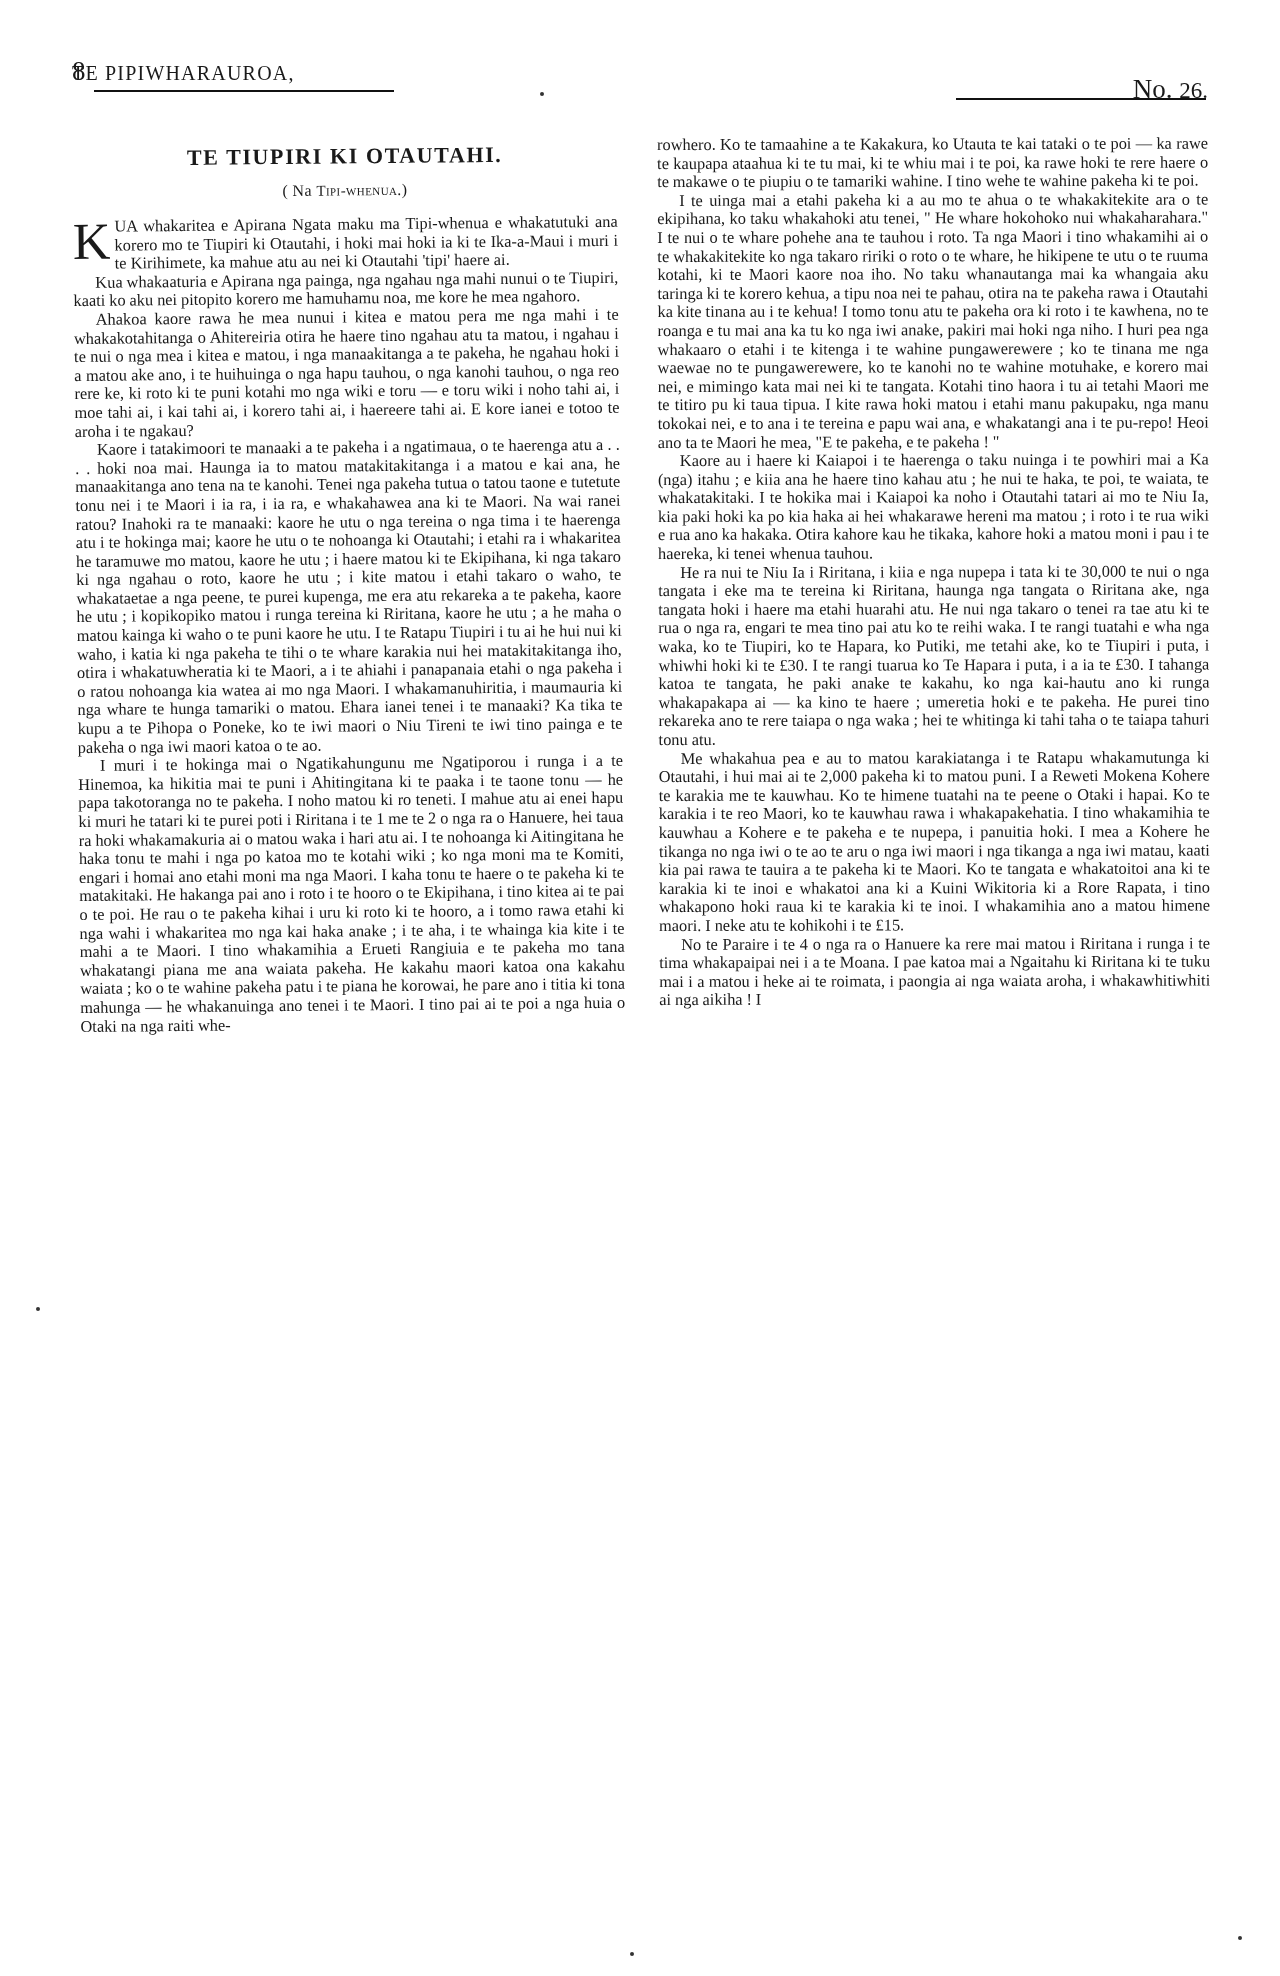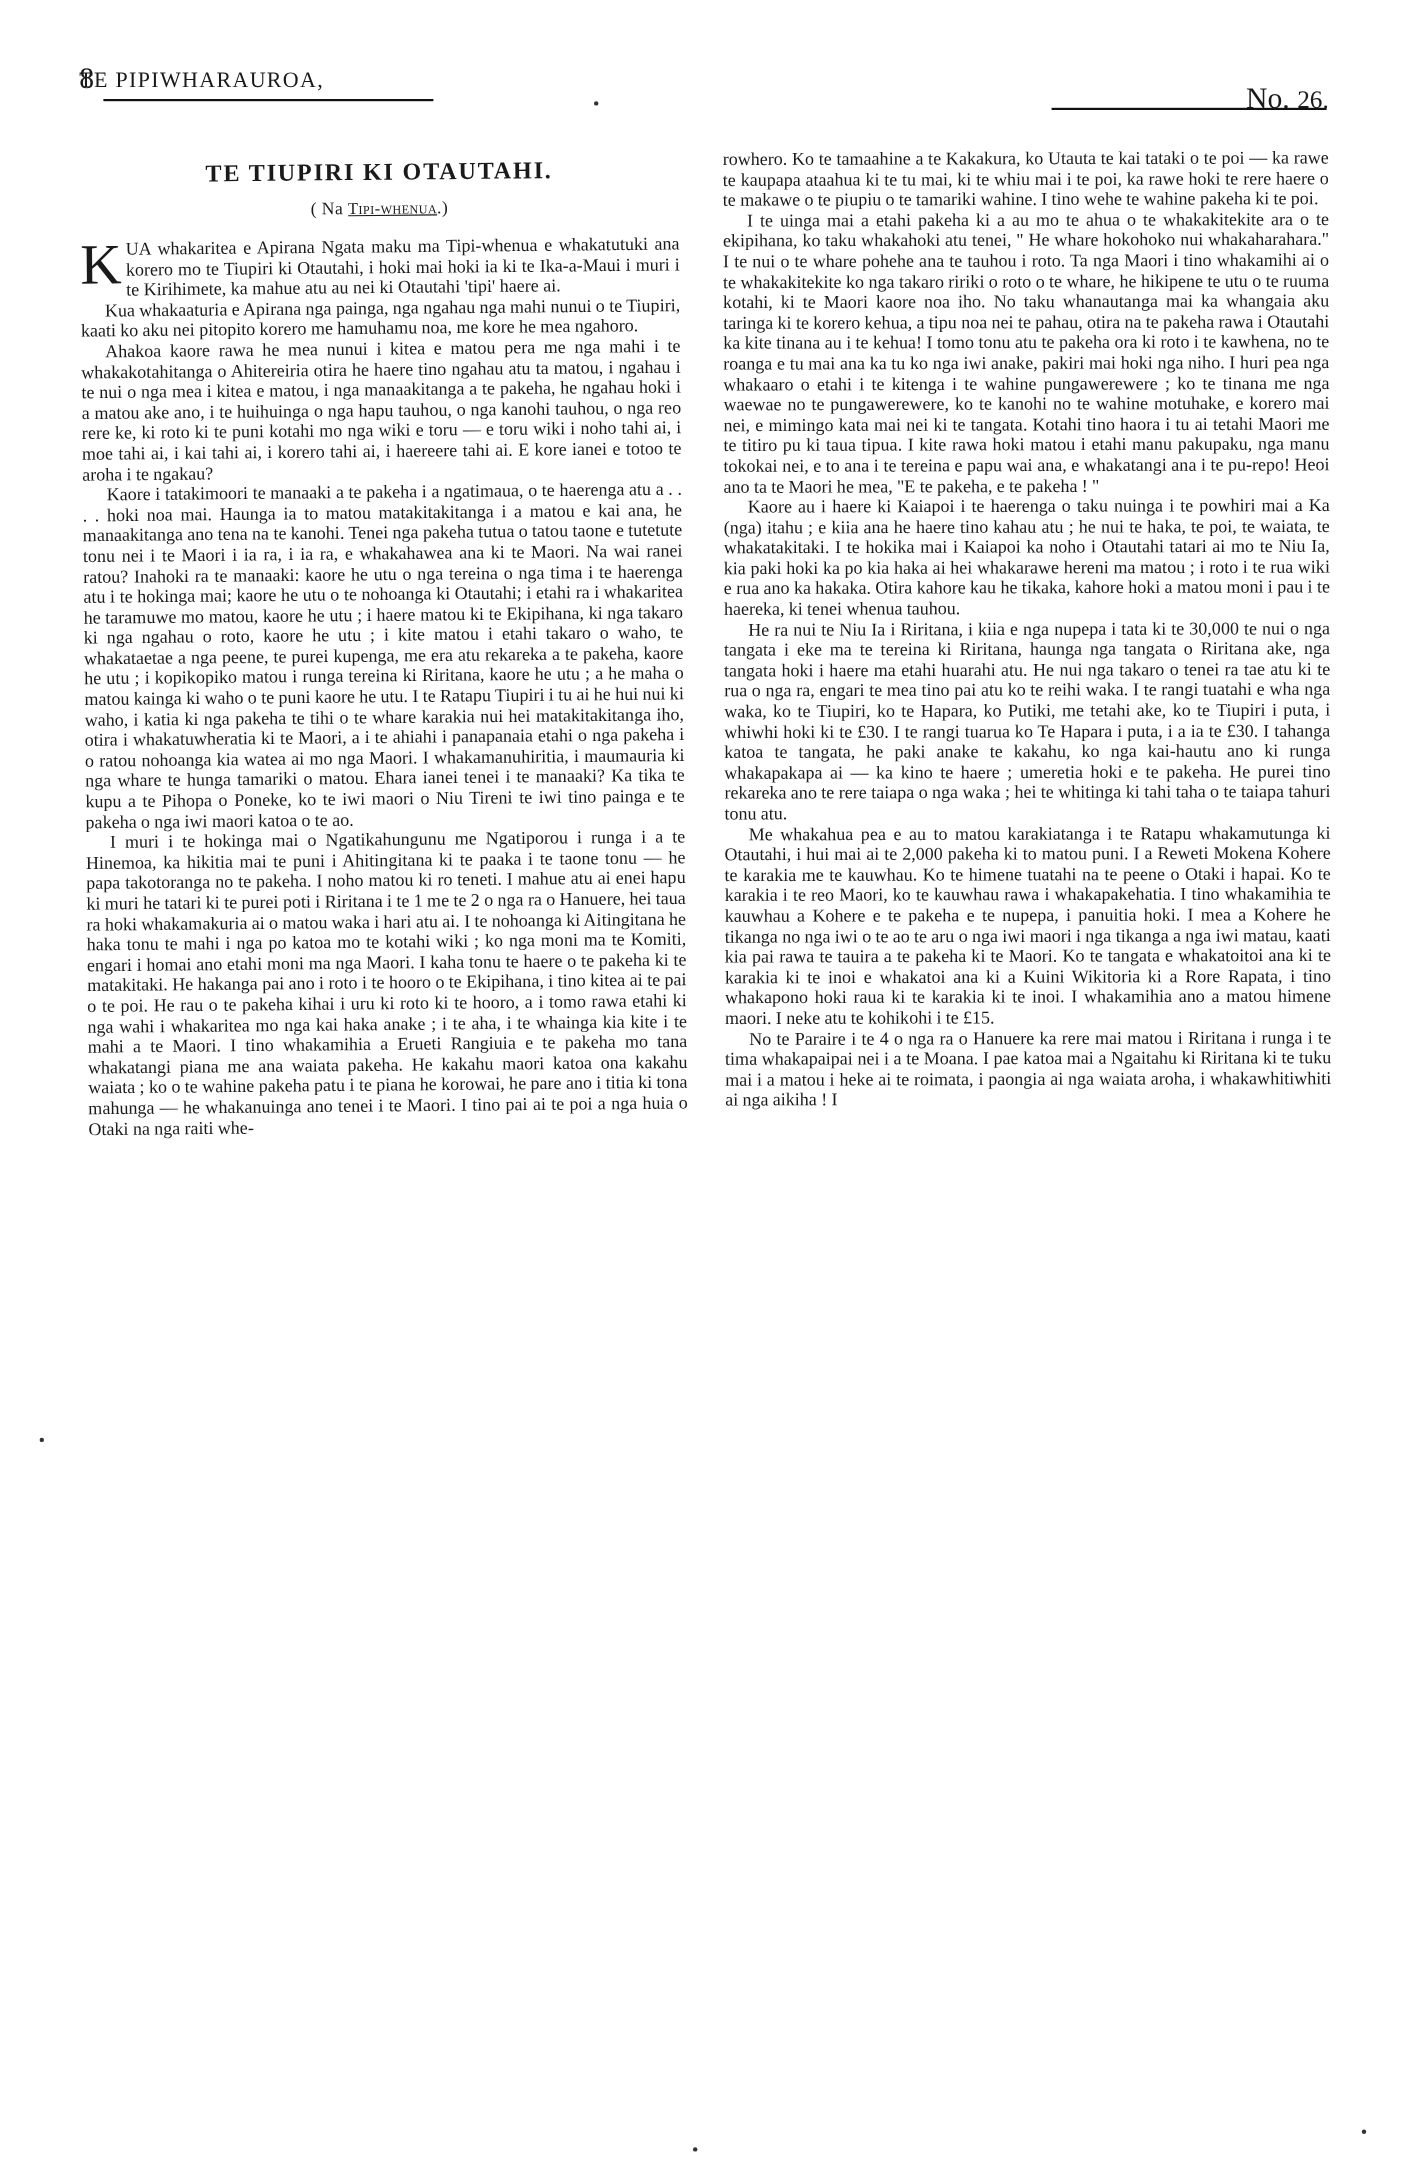--- a/index.html
+++ b/index.html
@@ -91,21 +91,20 @@
   }
   .byline {
     text-align: center;
     font-size: 16px;
     margin: 0 0 16px 0;
     letter-spacing: 0.4px;
   }
   .byline .smallcaps {
     font-variant: small-caps;
     font-size: 15px;
-    text-decoration: underline;
   }
 
   p.body {
     font-size: 16.4px;
     line-height: 18.6px;
     text-align: justify;
     margin: 0;
     text-indent: 22px;
     hyphens: none;
     word-spacing: -0.2px;

